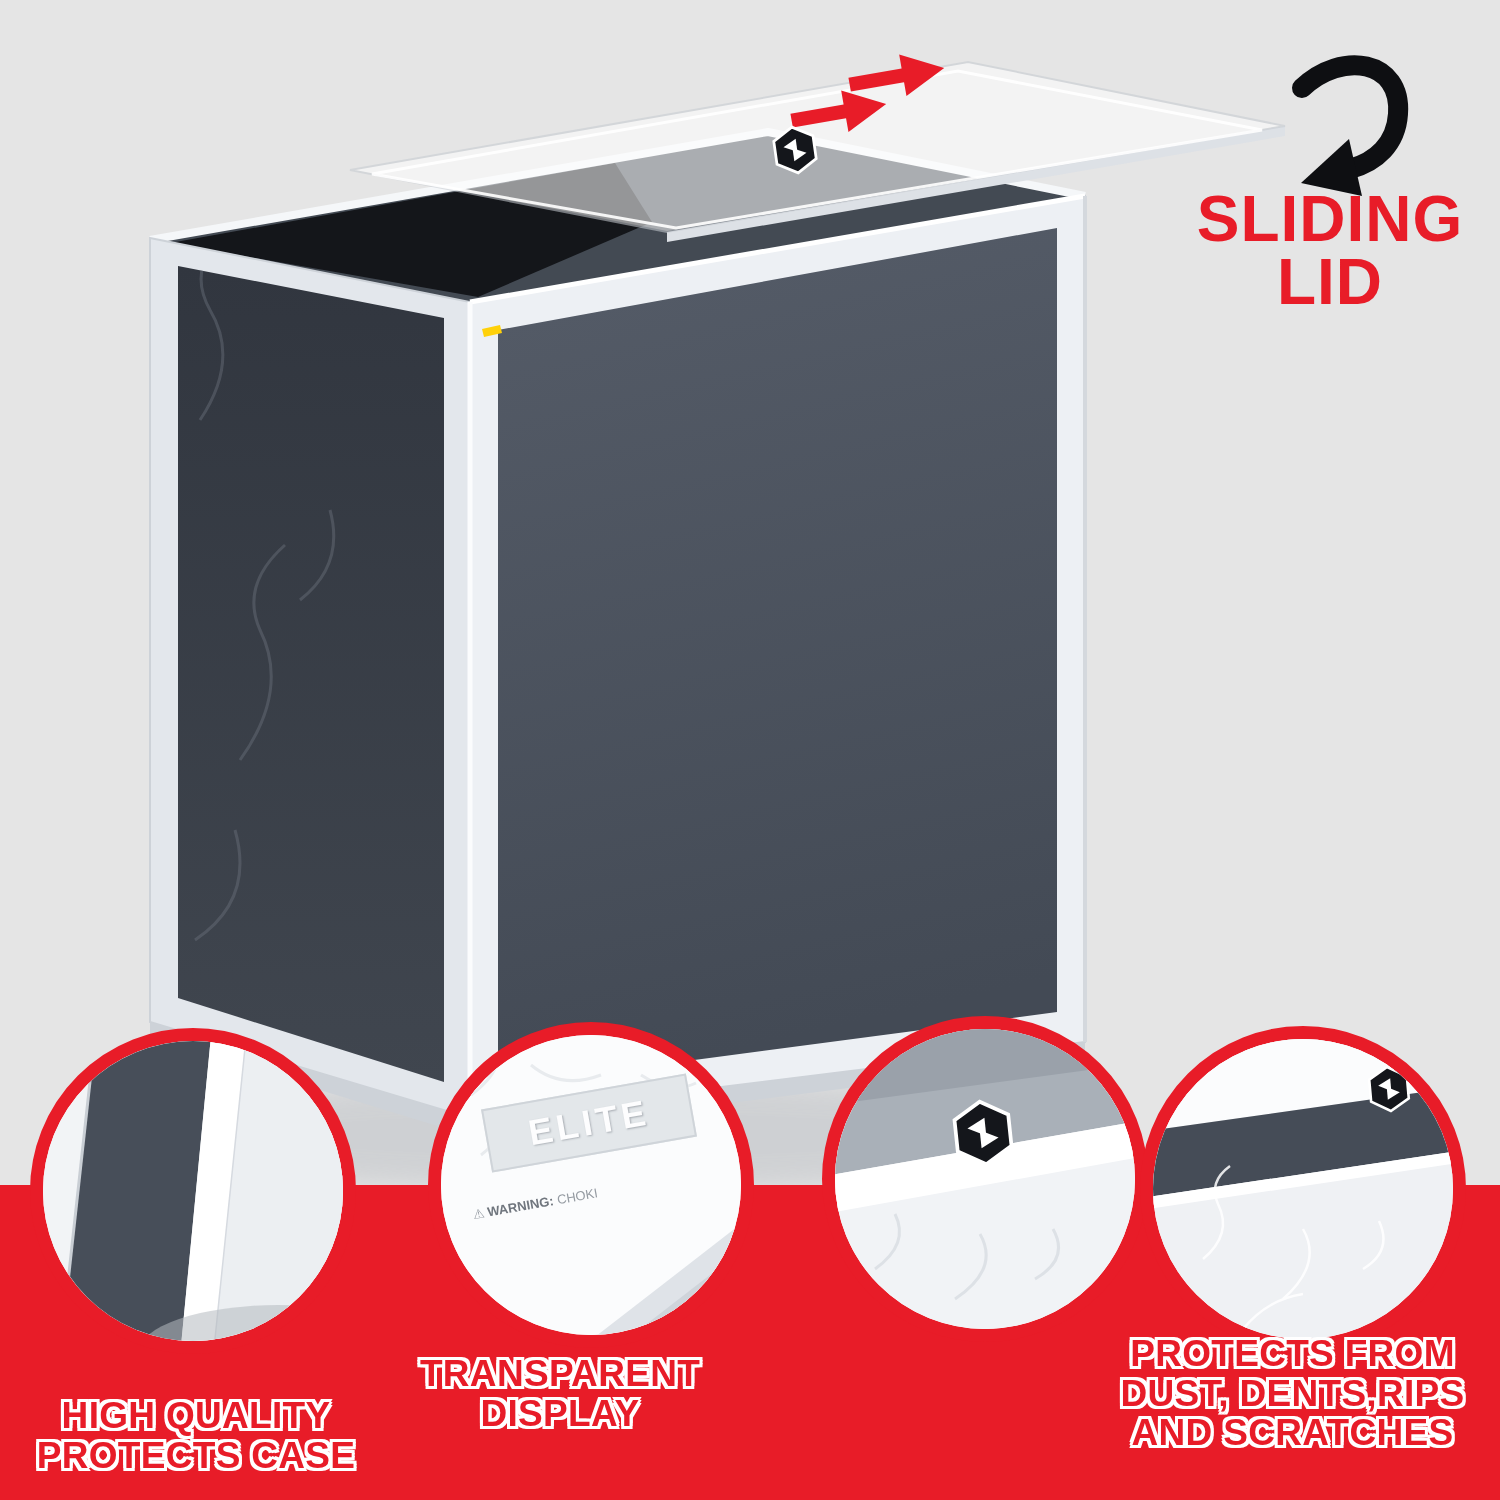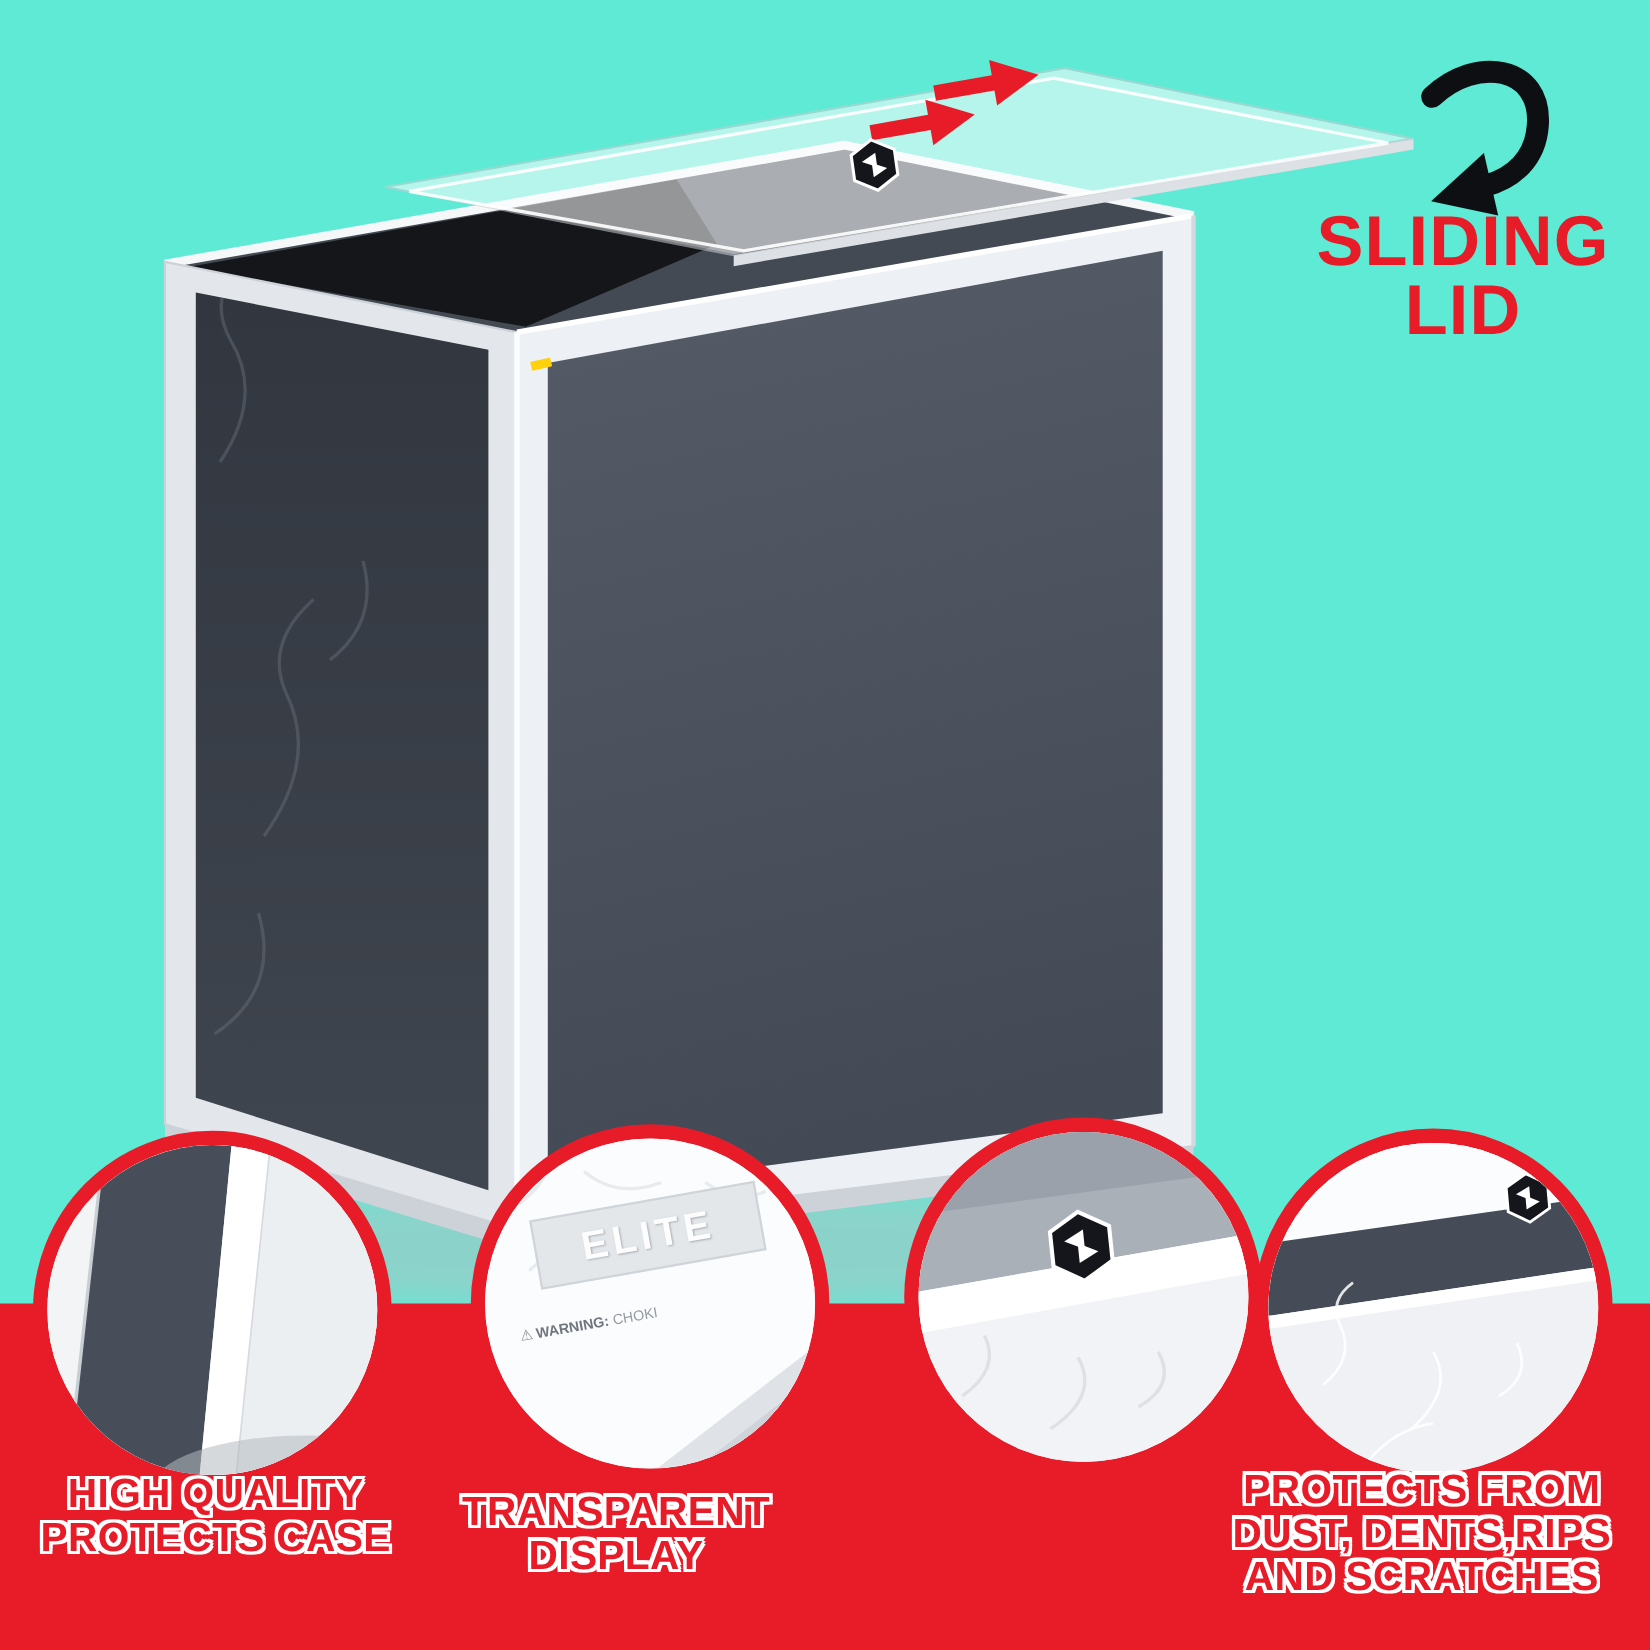--- a/index.html
+++ b/index.html
@@ -1,16 +1,16 @@
 <!DOCTYPE html>
 <html><head>
 <meta charset="utf-8">
 <style>
   html,body{margin:0;padding:0;background:#fff;}
-  .canvas{position:relative;width:1500px;height:1500px;background:#5eead4;overflow:hidden;
+  .canvas{position:relative;width:1500px;height:1500px;background:#e5e5e5;overflow:hidden;
           font-family:"Liberation Sans",sans-serif;}
   .scene{position:absolute;left:0;top:0;width:1500px;height:1500px;}
 
   
   .lid-callout{position:absolute;left:1148px;top:188px;width:364px;text-align:center;
                color:#e81c28;font-weight:bold;font-size:64px;line-height:0.98;letter-spacing:1px;}
 
   
   .red-band{position:absolute;left:0;top:1185px;width:1500px;height:315px;background:#e81c28;}
 
@@ -30,21 +30,21 @@
   .warning-line{position:absolute;left:30px;top:150px;width:256px;transform:rotate(-10deg);
                 font-size:13px;color:#959ba2;white-space:nowrap;}
   .warning-line .w-bold{font-weight:bold;color:#70767e;}
   .warning-line .w-icon{color:#8d939b;margin-right:3px;}
 
   
   .feature-label{position:absolute;color:#e81c28;font-weight:bold;font-size:37px;line-height:1.07;
                  text-align:center;letter-spacing:0.3px;
                  text-shadow:-3px -3px 0 #fff,3px -3px 0 #fff,-3px 3px 0 #fff,3px 3px 0 #fff,
                              -3px 0 0 #fff,3px 0 0 #fff,0 -3px 0 #fff,0 3px 0 #fff;}
-  .label-1{left:0px;top:1338px;width:392px;}
+  .label-1{left:0px;top:1396px;width:392px;}
   .label-2{left:360px;top:1338px;width:400px;margin-top:16px;}
   .label-3{left:760px;top:1338px;width:380px;}
   .label-4{left:1085px;top:1334px;width:415px;}
 </style>
 </head>
 <body>
 
 <div class="canvas">
 
   <svg class="scene" viewBox="0 0 1500 1500">

